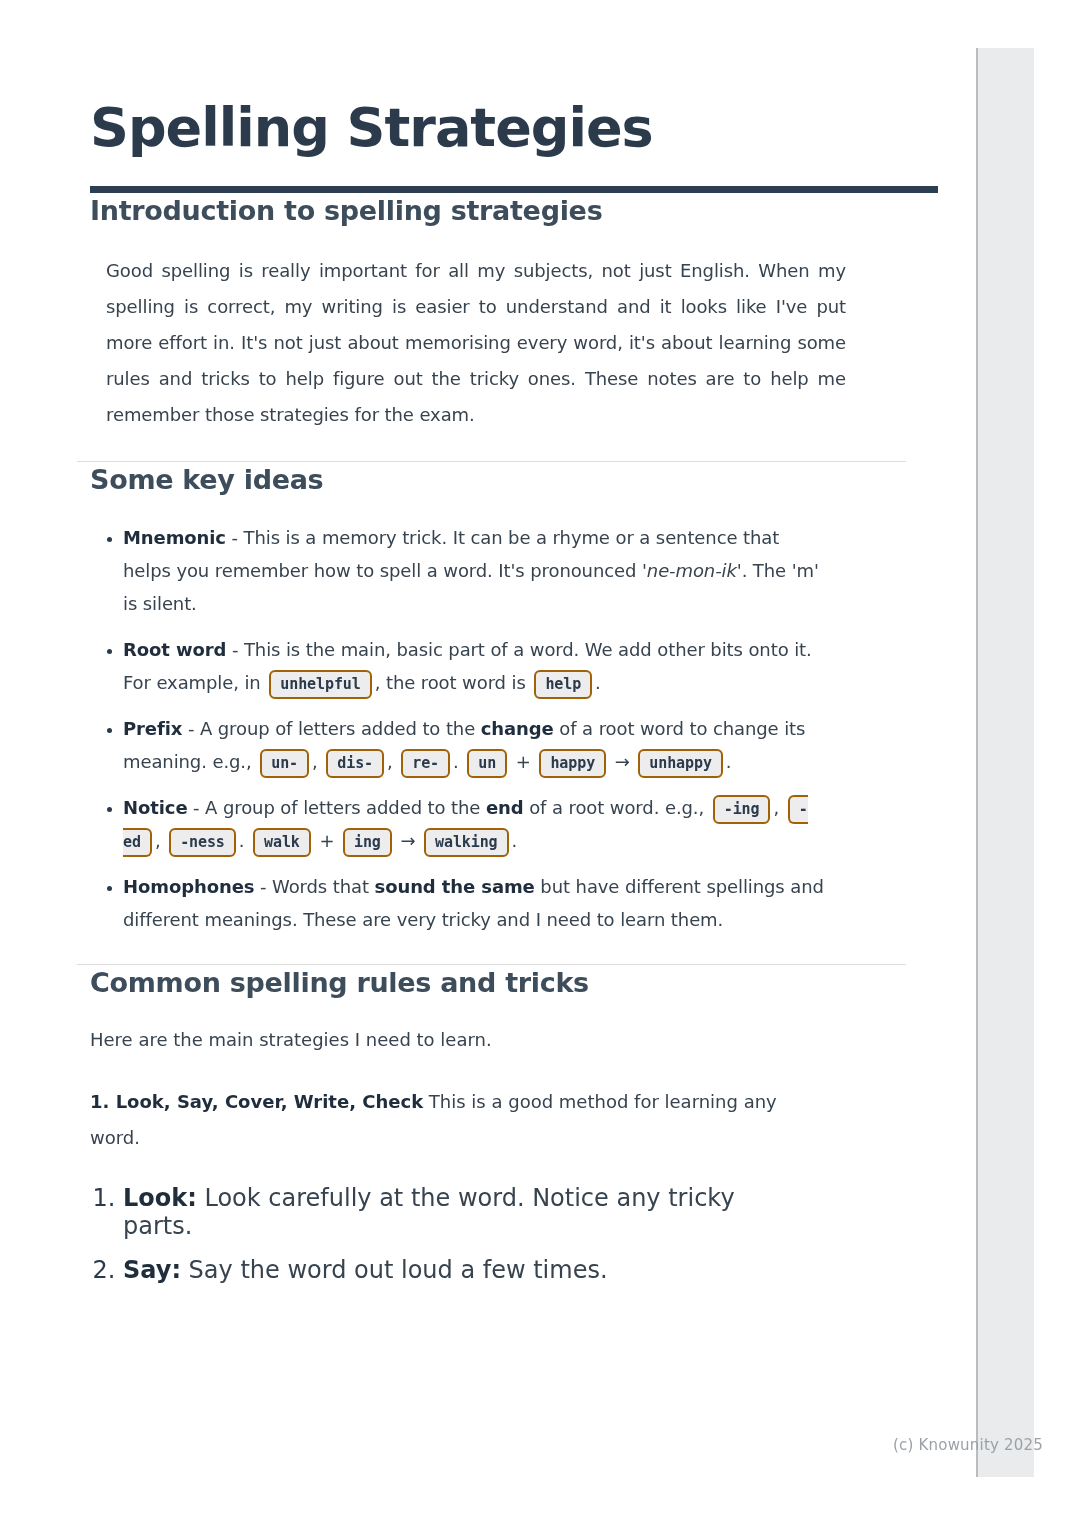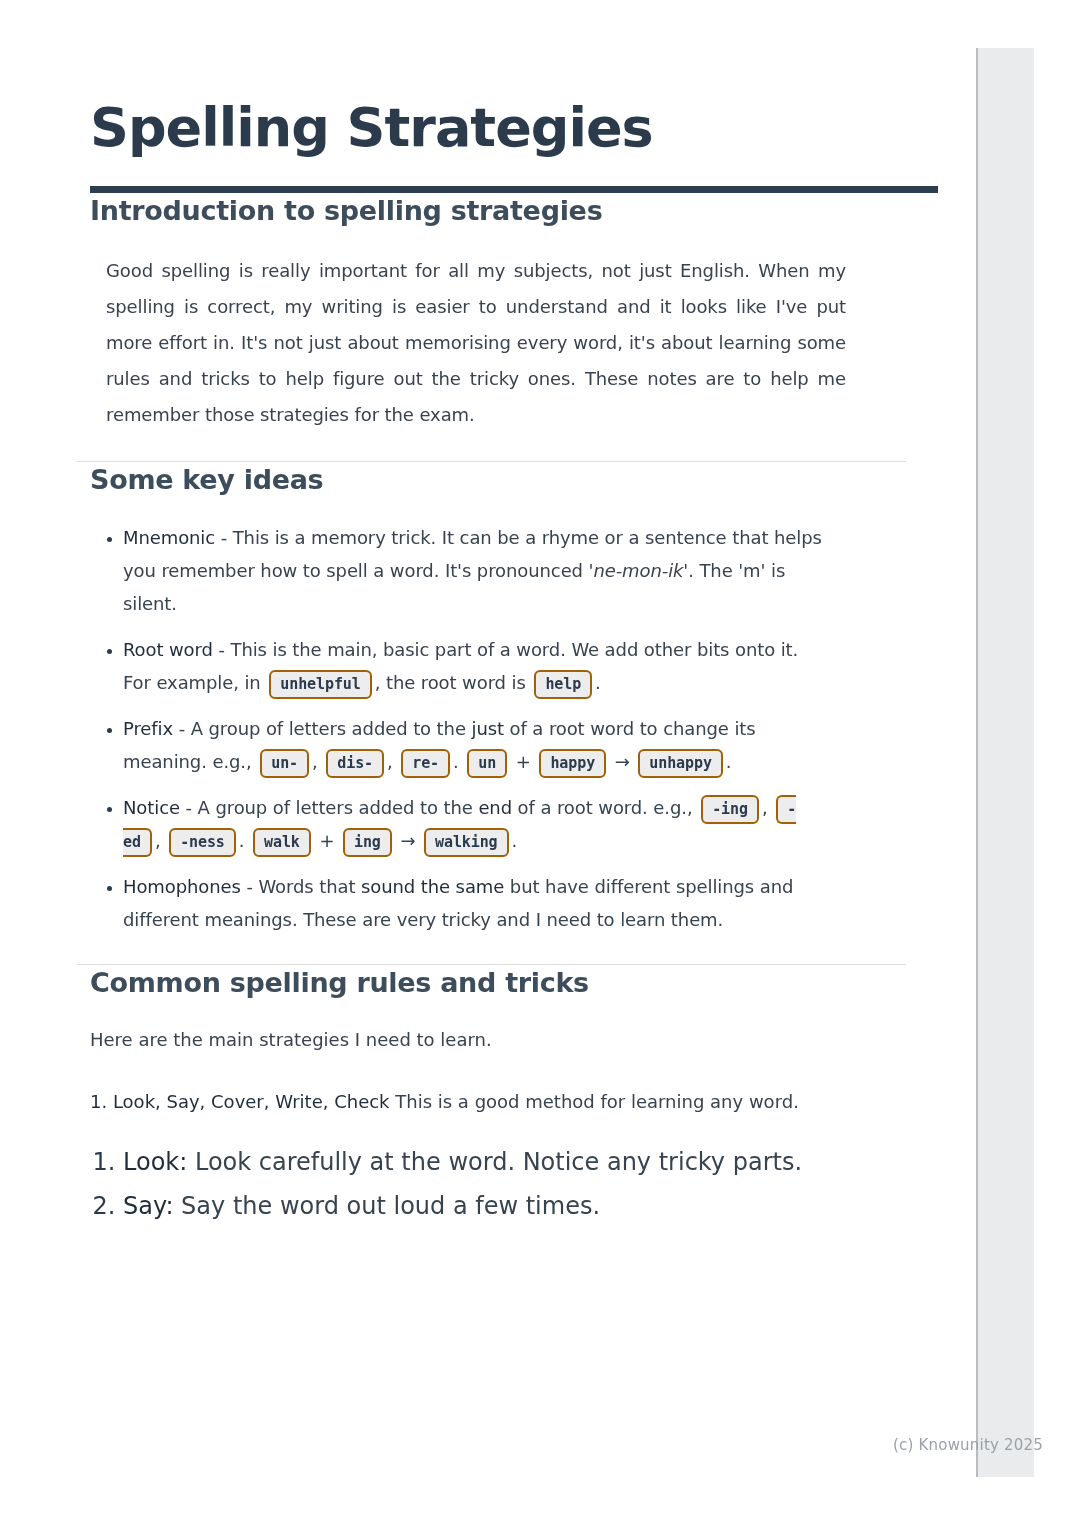--- a/index.html
+++ b/index.html
@@ -66,21 +66,21 @@
   ul.key-list {
     width: 740px; margin: 24px 0 0 0; padding: 0 0 0 33px;
     list-style: disc outside;
   }
   ul.key-list li {
     font-size: 18px; line-height: 33px; letter-spacing: -0.1px;
     margin: 0 0 13px 0; color: #37434f;
   }
   ul.key-list li::marker { color: #2c3b4c; font-size: 15px; }
 
-  strong { font-weight: 400; color: #1f2d3d; }
+  strong { font-weight: 700; color: #1f2d3d; }
   em { font-style: italic; }
 
   code {
     font-family: "DejaVu Sans Mono", "Liberation Mono", monospace;
     font-size: 15px; font-weight: 700; color: #2b3a4c;
     background: #ededee;
     border: 2px solid #a16207;
     border-radius: 6px;
     padding: 3px 9px 4px 9px;
     margin: 0 3px;
@@ -125,21 +125,21 @@
       <p class="body-text justified">Good spelling is really important for all my subjects, not just English. When my spelling is correct, my writing is easier to understand and it looks like I've put more effort in. It's not just about memorising every word, it's about learning some rules and tricks to help figure out the tricky ones. These notes are to help me remember those strategies for the exam.</p>
     </section>
 
     <hr class="divider">
 
     <section>
       <h2 class="section-heading mt-section2">Some key ideas</h2>
       <ul class="key-list">
         <li><strong>Mnemonic</strong><span> - This is a memory trick. It can be a rhyme or a sentence that helps you remember how to spell a word. It's pronounced </span><em>'ne-mon-ik'</em><span>. The 'm' is silent.</span></li>
         <li><strong>Root word</strong><span> - This is the main, basic part of a word. We add other bits onto it. For example, in </span><code>unhelpful</code><span>, the root word is </span><code>help</code><span>.</span></li>
-        <li><strong>Prefix</strong><span> - A group of letters added to the </span><strong>just</strong><span> of a root word to change its meaning. e.g., </span><code>un-</code><span>, </span><code>dis-</code><span>, </span><code>re-</code><span>. </span><code>un</code><span> + </span><code>happy</code><span> → </span><code>unhappy</code><span>.</span></li>
+        <li><strong>Prefix</strong><span> - A group of letters added to the </span><strong>change</strong><span> of a root word to change its meaning. e.g., </span><code>un-</code><span>, </span><code>dis-</code><span>, </span><code>re-</code><span>. </span><code>un</code><span> + </span><code>happy</code><span> → </span><code>unhappy</code><span>.</span></li>
         <li><strong>Notice</strong><span> - A group of letters added to the </span><strong>end</strong><span> of a root word. e.g., </span><code>-ing</code><span>, </span><code>-ed</code><span>, </span><code>-ness</code><span>. </span><code>walk</code><span> + </span><code>ing</code><span> → </span><code>walking</code><span>.</span></li>
         <li><strong>Homophones</strong><span> - Words that </span><strong>sound the same</strong><span> but have different spellings and different meanings. These are very tricky and I need to learn them.</span></li>
       </ul>
     </section>
 
     <hr class="divider">
 
     <section>
       <h2 class="section-heading mt-section2">Common spelling rules and tricks</h2>
       <p class="lead-text">Here are the main strategies I need to learn.</p>

